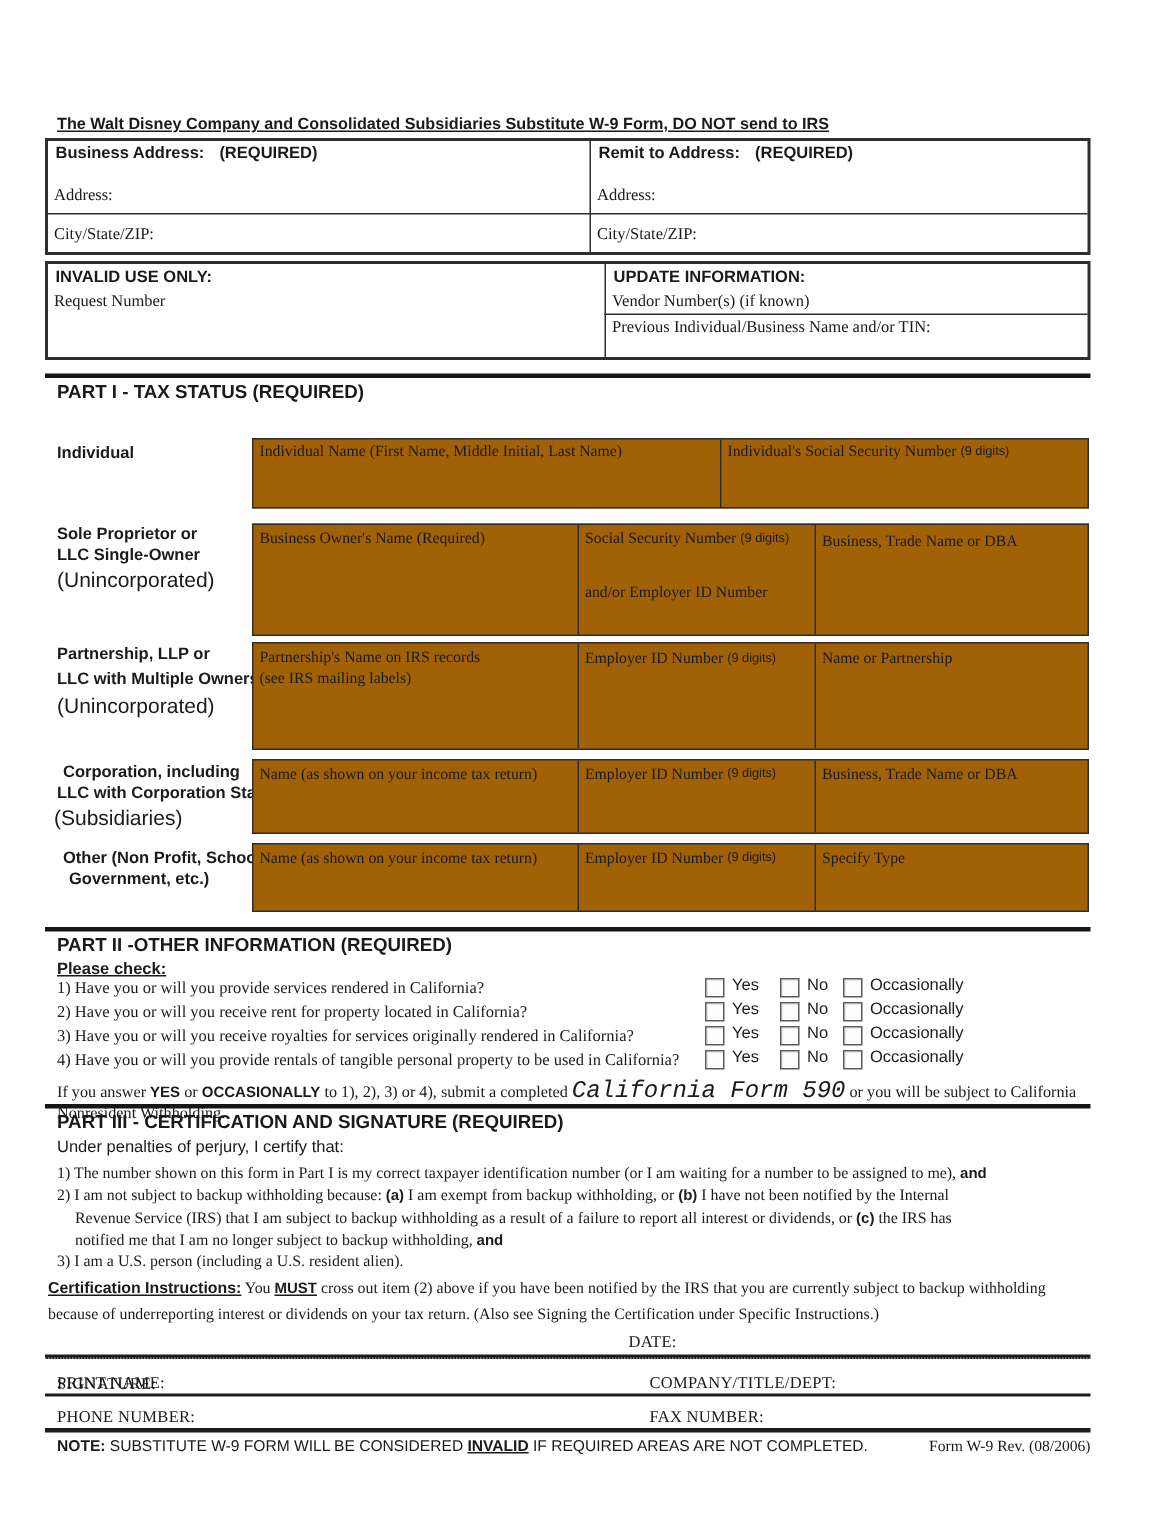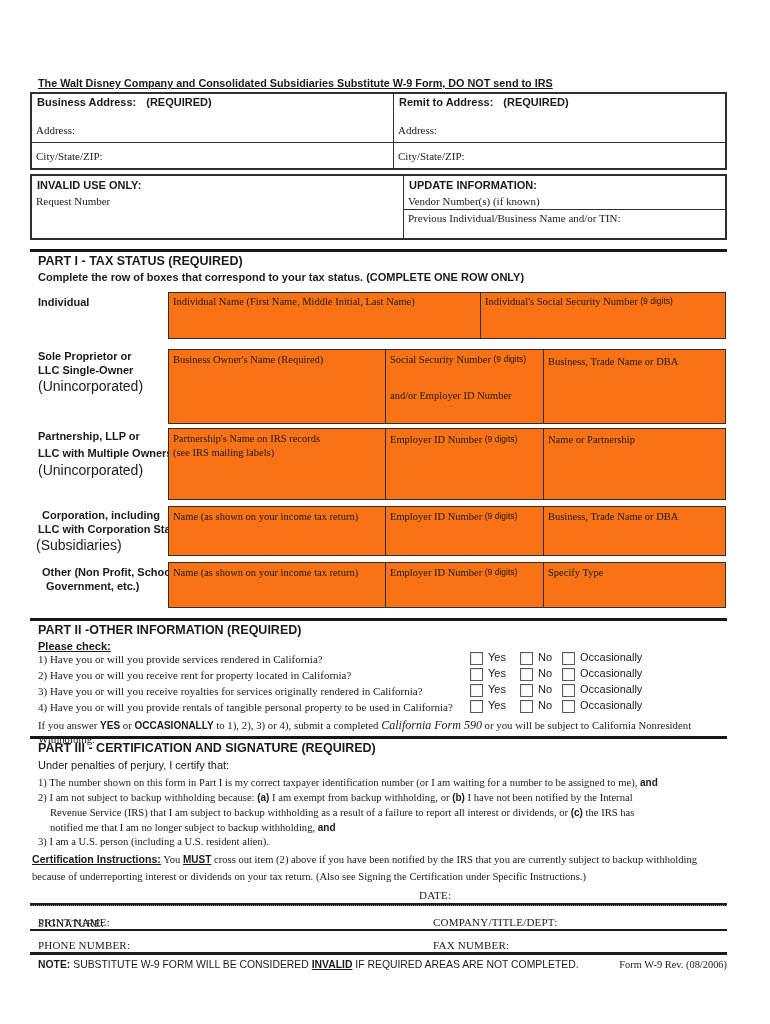--- a/index.html
+++ b/index.html
@@ -6,39 +6,39 @@
   .page{
     position:relative;width:770px;height:1024px;background:#ffffff;
     font-family:"Liberation Serif", serif;color:#1a1a1a;overflow:hidden;
     margin:0 auto;
   }
   .abs{position:absolute;}
   .u{text-decoration:underline;}
   .title-line{font-family:"Liberation Sans", sans-serif;font-weight:bold;font-size:15.5px;line-height:19px;letter-spacing:0.1px;}
   .subtitle{font-family:"Liberation Sans", sans-serif;font-weight:bold;font-size:10.8px;text-decoration:underline;}
   .fbox{position:absolute;border:2px solid #2e2e2e;background:#fff;}
-  .rbox{position:absolute;border:1.5px solid #2e2e2e;background:#f97316;}
+  .rbox{position:absolute;border:1.5px solid #2e2e2e;background:#a16207;}
   .vdiv{position:absolute;top:0;bottom:0;width:0;border-left:1.5px solid #2e2e2e;}
   .hdiv{position:absolute;left:0;right:0;height:0;border-top:1.5px solid #2e2e2e;}
   .boxhdr{font-family:"Liberation Sans", sans-serif;font-weight:bold;font-size:11px;}
   .boxhdr .req{margin-left:10px;}
   .flabel{font-size:11px;}
   .rule{position:absolute;height:3px;background:#161616;}
   .parthdr{font-family:"Liberation Sans", sans-serif;font-weight:bold;font-size:12.5px;}
   .instr{font-family:"Liberation Sans", sans-serif;font-weight:bold;font-size:11px;}
   .rowlabel{font-family:"Liberation Sans", sans-serif;font-weight:bold;font-size:11px;line-height:13px;}
   .rowsub{font-family:"Liberation Sans", sans-serif;font-size:14px;}
   .cell-text{font-size:10.5px;}
   .digits{font-family:"Liberation Sans", sans-serif;font-size:8.5px;position:relative;top:-1px;}
   .question{font-size:11px;}
   .cb{position:absolute;width:11px;height:11px;border:1px solid #5a5a5a;background:#fdfdfd;box-shadow:inset 1px 1px 0 #e9e9e9;}
   .cb-label{position:absolute;font-family:"Liberation Sans", sans-serif;font-size:11px;top:-1px;}
   .p2footer{font-size:10.8px;}
   .p2footer .bsans{font-family:"Liberation Sans", sans-serif;font-weight:bold;font-size:10px;}
-  .p2footer .formname{font-family:Liberation Serif, serif;font-style:italic;font-size:12px;}
+  .p2footer .formname{font-family:Liberation Mono, monospace;font-style:italic;font-size:16px;}
   .p3intro{font-family:"Liberation Sans", sans-serif;font-size:11px;}
   .item{font-size:10.6px;}
   .item .bsans{font-family:"Liberation Sans", sans-serif;font-weight:bold;font-size:10px;}
   .cert{font-size:10.6px;line-height:17px;}
   .certlbl{font-family:"Liberation Sans", sans-serif;font-weight:bold;font-size:10.6px;text-decoration:underline;}
   .must{font-family:"Liberation Sans", sans-serif;font-weight:bold;font-size:10px;text-decoration:underline;}
   .siglabel{font-size:11px;letter-spacing:0.2px;}
   .sigline1{position:absolute;height:2px;background:#1c1c1c;border-bottom:1px dotted #8a8a8a;}
   .sigline2{position:absolute;height:2px;background:#1c1c1c;}
   .sigline3{position:absolute;height:3px;background:#1c1c1c;}
@@ -81,21 +81,20 @@
     <div class="abs" style="left:110px;top:16px;width:250px;height:20px;"></div>
     <div class="abs boxhdr" style="left:377px;top:3px;">UPDATE INFORMATION:</div>
     <div class="abs flabel" style="left:376px;top:19px;">Vendor Number(s) (if known)</div>
     <div class="hdiv" style="left:371px;top:33px;"></div>
     <div class="abs flabel" style="left:376px;top:36px;">Previous Individual/Business Name and/or TIN:</div>
     <div class="abs" style="left:530px;top:16px;width:155px;height:16px;"></div>
   </div>
 
   <div class="rule" style="left:30px;top:249px;width:697px;"></div>
   <div class="abs parthdr" style="left:38px;top:254px;">PART I - TAX STATUS (REQUIRED)</div>
-  <div class="abs instr" style="left:38px;top:271px;">Complete the row of boxes that correspond to your tax status. (COMPLETE ONE ROW ONLY)</div>
 
   <div class="abs rowlabel" style="left:38px;top:296px;">Individual</div>
   <div class="rbox" style="left:168px;top:292px;width:556px;height:45px;">
     <div class="vdiv" style="left:311px;"></div>
     <div class="abs cell-text" style="left:4px;top:3px;right:250px;">
       <span>Individual Name (First Name, Middle Initial, Last Name)</span>
     </div>
     <div class="abs cell-text" style="left:316px;top:3px;">
       <span>Individual's Social Security Number</span> <span class="digits">(9 digits)</span>
     </div>

